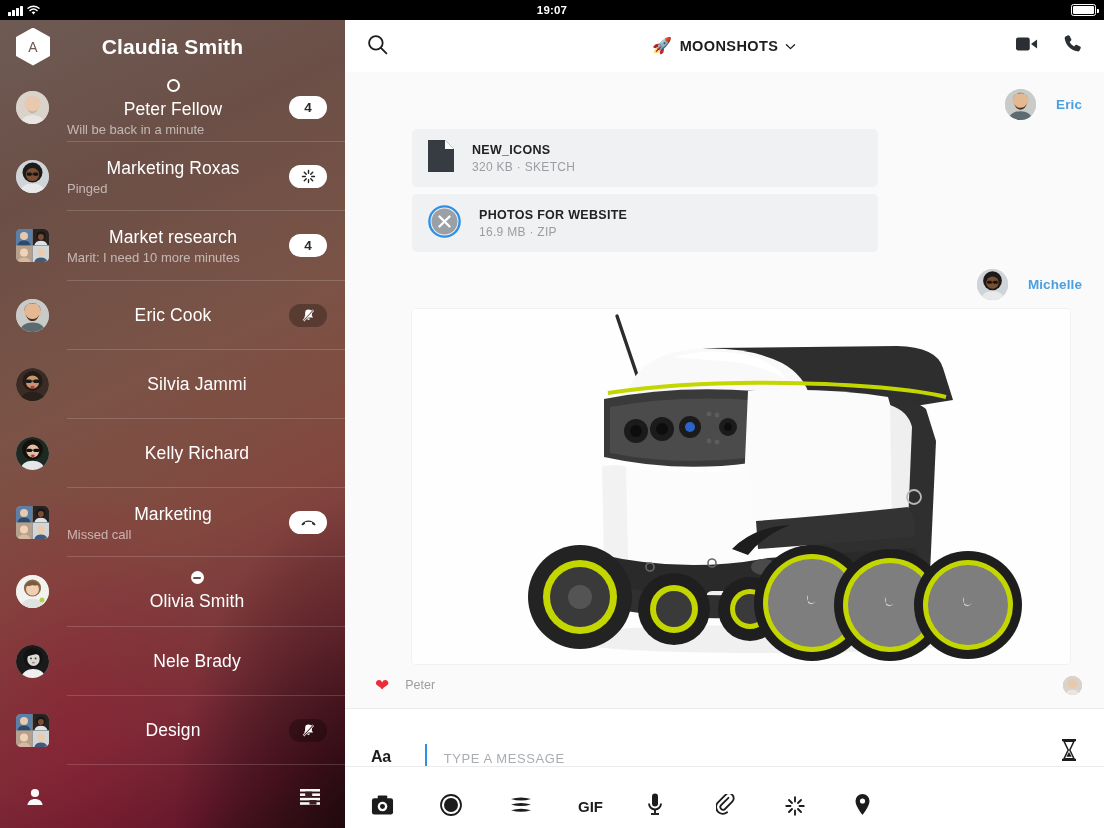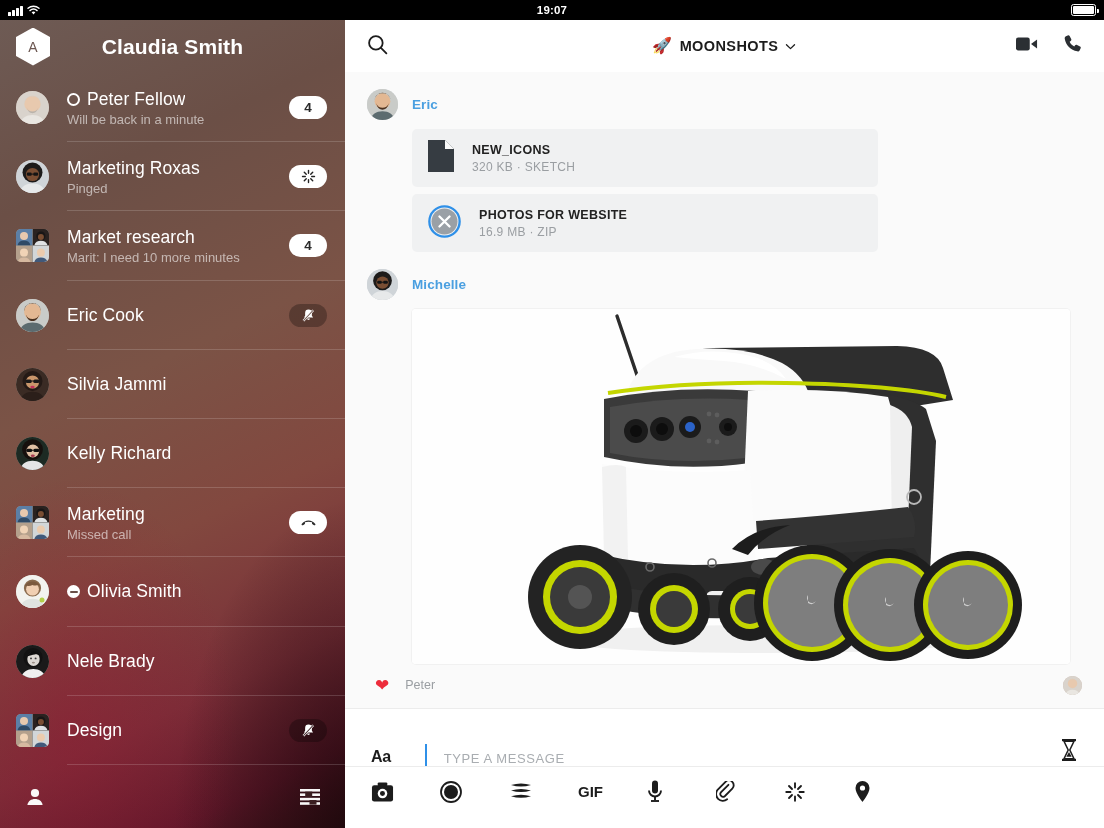--- a/index.html
+++ b/index.html
@@ -84,21 +84,21 @@
     content:""; position:absolute; left: 67px; right: 0; bottom: 0;
     height: 1px; background: rgba(255,255,255,.16);
   }
   .conv .av { flex: 0 0 33px; width: 33px; height: 33px; margin-right: 18px; position: relative; }
   .conv .av .ph {
     width: 33px; height: 33px; border-radius: 50%; overflow: hidden; display:block;
     background: #b9a79c;
   }
   .conv .av.group .ph { border-radius: 5px; }
   .conv .txt { flex: 1; min-width: 0; }
-  .conv .nmrow { display: flex; align-items: center; gap: 7px; }
+  .conv .nmrow { display: flex; align-items: center; gap: 7px; flex-direction: column; }
   .conv .nm {
     font-size: 17.5px; font-weight: 400; color: #fff; letter-spacing: .1px;
     white-space: nowrap; overflow: hidden; text-overflow: ellipsis;
   }
   .conv .sub {
     font-size: 13px; color: rgba(255,255,255,.58); margin-top: 2px;
     white-space: nowrap; overflow: hidden; text-overflow: ellipsis;
   }
   
   .st { flex: 0 0 auto; width: 13px; height: 13px; display:inline-block; }
@@ -137,21 +137,21 @@
   .chan-name {
     font-size: 14.5px; font-weight: bold; letter-spacing: .4px; color: #1c1c1c;
   }
   .rocket { font-size: 16px; line-height: 1; }
   .chev { width: 11px; height: 11px; }
   .topbar .right { margin-left: auto; display: flex; align-items: center; gap: 24px; }
 
   .thread { position: relative; height: 628px; background: #fafafa; overflow: hidden; }
 
   .msg { padding: 14px 22px 0 22px; }
-  .msg .mhead { display: flex; align-items: center; gap: 14px; height: 36px; }
+  .msg .mhead { display: flex; align-items: center; gap: 20px; height: 36px; justify-content: flex-end; }
   .msg .mav { width: 31px; height: 31px; border-radius: 50%; overflow: hidden; flex:0 0 31px; background:#cfd4d8; }
   .msg .mname { font-size: 13.5px; font-weight: bold; color: #4a9fe0; letter-spacing: .1px; }
 
   .attach {
     margin-left: 45px; margin-top: 7px;
     background: #f0f1f2; border-radius: 5px;
     height: 58px; width: 466px;
     display: flex; align-items: center; padding: 0 16px; gap: 18px;
   }
   .attach .info .t { font-size: 12.5px; font-weight: bold; color:#222; letter-spacing:.3px; }
@@ -170,21 +170,21 @@
   .rx-name { font-size: 12.5px; color: #9a9ea2; }
   .rx-av { margin-left:auto; width: 19px; height:19px; border-radius:50%; overflow:hidden; background:#cdbcb2;}
 
   
   .composer { position:absolute; left:0; bottom:0; width:759px; height:120px; background:#fff; border-top:1px solid #ececec;}
   .crow1 { height: 57px; display:flex; align-items:flex-end; padding: 0 26px; }
   .aa { font-size:16px; font-weight:bold; color:#1c1c1c; letter-spacing:-.4px;}
   .caret { width:2px; height:22px; background:#2f90e8; margin-left:34px; }
   .ph-text { font-size:13px; color:#a9adb1; letter-spacing:.6px; margin-left:17px; }
   .timer { margin-left:auto; }
-  .crow2 { height: 50px; display:flex; align-items:center; gap:0; padding: 12px 26px; border-top:1px solid #ececec;}
+  .crow2 { height: 50px; display:flex; align-items:flex-end; gap:0; padding: 0 26px; border-top:1px solid #ececec;}
   .crow2 .ci { width:69px; display:flex; align-items:center; justify-content:flex-start; }
 </style>
 </head>
 <body>
 
 <div id="app">
 
   <div class="statusbar">
     <div class="sb-left">
       <span class="sb-bars">

